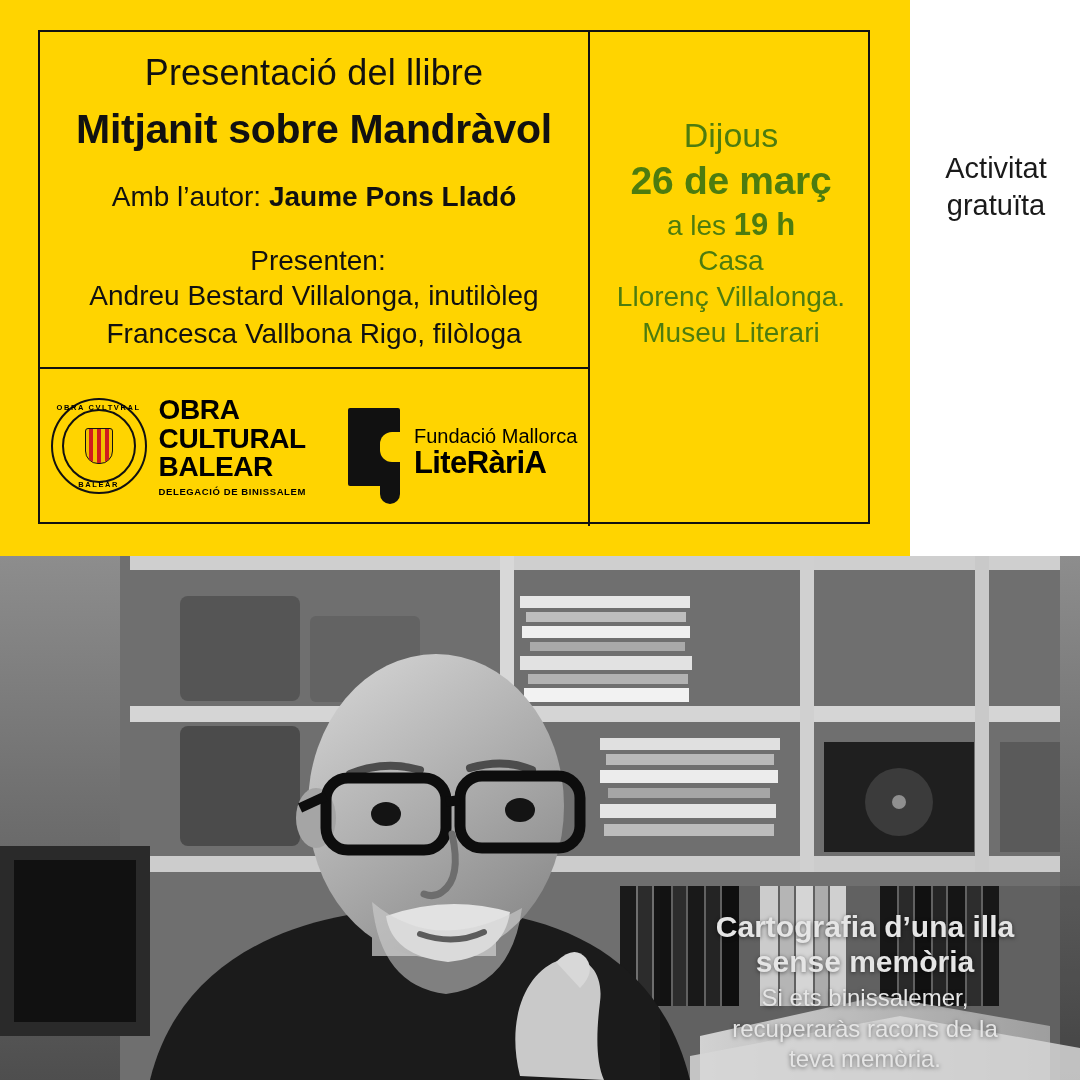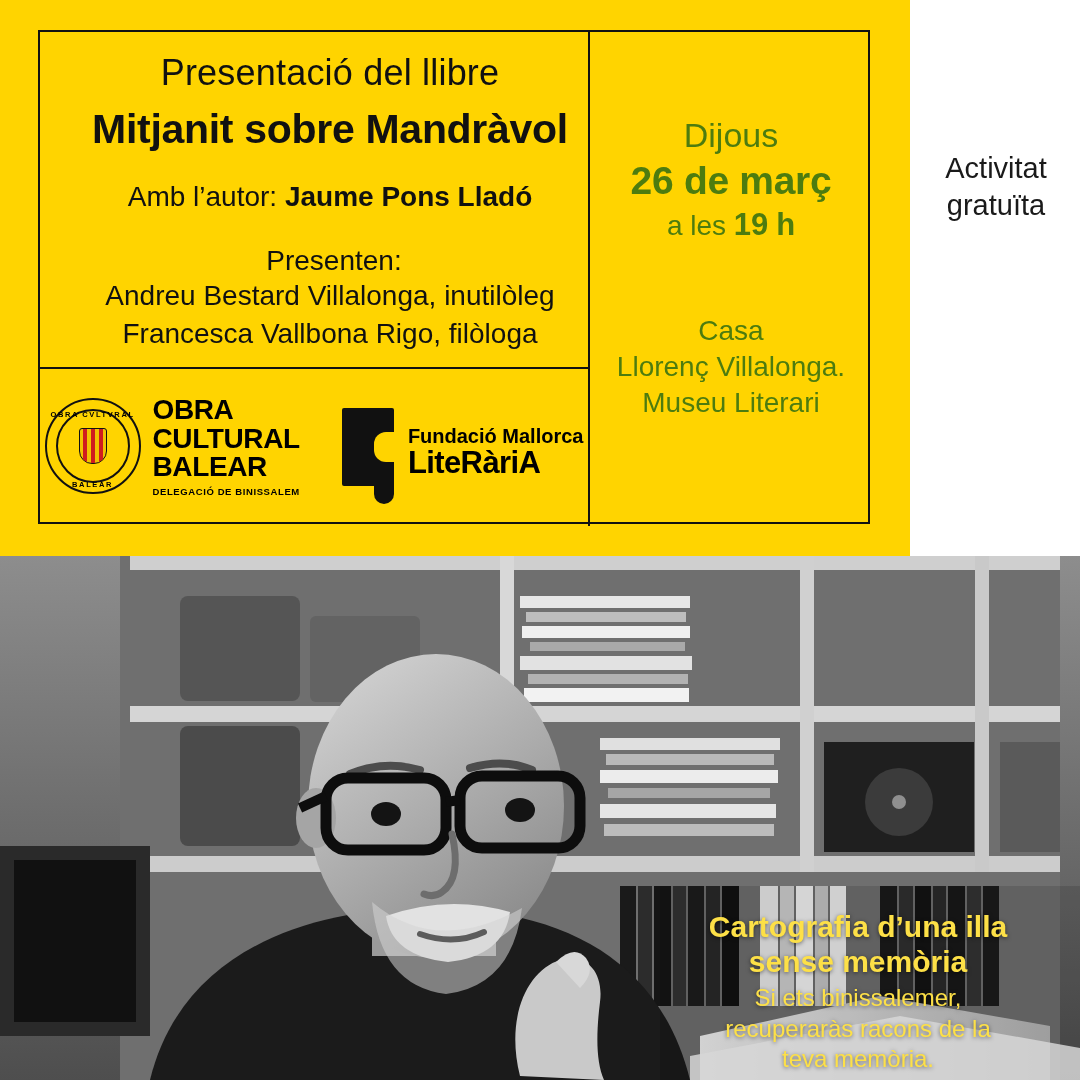--- a/index.html
+++ b/index.html
@@ -71,21 +71,20 @@
 
   
   .left-col {
     position: absolute;
     left: 0;
     top: 0;
     width: 548px;
     height: 335px;
     text-align: center;
     color: #111111;
-    padding-left: 16px;
   }
   .kicker {
     margin-top: 20px;
     font-size: 36px;
     font-weight: 400;
     letter-spacing: 0.2px;
   }
   .book-title {
     margin-top: 12px;
     font-size: 41px;
@@ -148,21 +147,21 @@
   }
   .ocb-seal .seal-text-top,
   .ocb-seal .seal-text-bottom {
     position: absolute;
     width: 100%;
     text-align: center;
     font-size: 7.5px;
     font-weight: 700;
     letter-spacing: 1.6px;
   }
-  .ocb-seal .seal-text-top { top: 10px; }
+  .ocb-seal .seal-text-top { top: 3px; }
   .ocb-seal .seal-text-bottom { bottom: 3px; }
   .ocb-shield {
     position: relative;
     width: 26px;
     height: 34px;
     background: #f2c200;
     border: 1.5px solid #111;
     border-radius: 3px 3px 13px 13px;
     overflow: hidden;
     z-index: 2;
@@ -215,21 +214,21 @@
     position: absolute;
     right: -2px;
     top: 24px;
     width: 22px;
     height: 30px;
     background: #ffd400;
     border-radius: 12px 0 0 12px;
   }
   .fml-text-top {
     font-size: 20px;
-    font-weight: 700;
+    font-weight: 400;
     line-height: 1.1;
     margin-top: 12px;
   }
   .fml-text-main {
     font-size: 31px;
     font-weight: 700;
     letter-spacing: -0.6px;
     line-height: 1.05;
   }
 
@@ -255,43 +254,42 @@
   }
   .time-line {
     margin-top: 4px;
     font-size: 28px;
   }
   .time-line b {
     font-size: 31px;
     font-weight: 700;
   }
   .venue {
-    margin-top: 70px;
     font-size: 28px;
     line-height: 1.28;
     white-space: pre-line;
   }
 
   
   .photo {
     position: absolute;
     left: 0;
     top: 556px;
     width: 1080px;
     height: 524px;
     overflow: hidden;
     background: #6d6d6d;
   }
   .photo-caption {
     position: absolute;
-    right: 12px;
+    right: 5px;
     bottom: 6px;
     width: 420px;
     text-align: center;
-    color: #fde047;
+    color: #e5e5e5;
     text-shadow: 0 1px 4px rgba(0,0,0,0.55);
     z-index: 5;
   }
   .caption-strong {
     font-size: 30px;
     font-weight: 700;
     line-height: 1.16;
   }
   .caption-body {
     margin-top: 4px;

